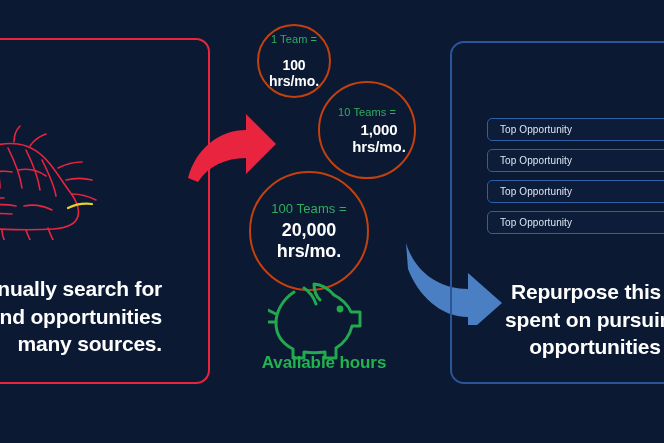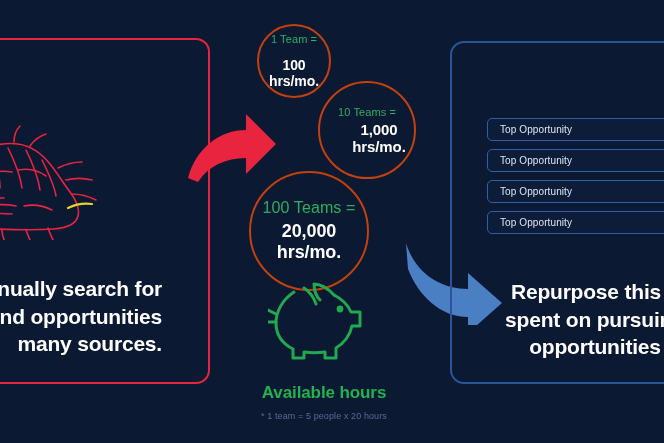--- a/index.html
+++ b/index.html
@@ -87,35 +87,35 @@
   }
   .c1 { left: 257px; top: 24px;  width: 74px;  height: 74px; }
   .c1 .teams { font-size: 11px; }
   .c1 .hours { font-size: 14px; margin-top: 12px; }
 
   .c2 { left: 318px; top: 81px;  width: 98px;  height: 98px; }
   .c2 .teams { font-size: 11px; }
   .c2 .hours { font-size: 15px; margin-top: 3px; padding-left: 24px; }
 
   .c3 { left: 249px; top: 171px; width: 120px; height: 120px; }
-  .c3 .teams { font-size: 16px; }
+  .c3 .teams { font-size: 13px; }
   .c3 .hours { font-size: 18px; margin-top: 4px; }
 
   
   .piggy {
     position: absolute;
     left: 268px;
     top: 278px;
     width: 96px;
     height: 86px;
   }
   .available-hours {
     position: absolute;
     left: 214px;
-    top: 383px;
+    top: 353px;
     width: 220px;
     text-align: center;
     color: #22b24f;
     font-size: 17px;
     font-weight: bold;
     letter-spacing: -0.1px;
   }
   .footnote {
     position: absolute;
     left: 214px;
@@ -255,21 +255,20 @@
                C80 27 74 21 66 17"></path>
       <path d="M66 17 C60 10 52 6 46 6 C46 12 48 18 52 22"></path>
       <path d="M8 36 L0 32"></path>
       <path d="M8 44 L0 44"></path>
       <path d="M36 10 C42 14 46 20 48 26"></path>
     </g>
     <circle cx="72" cy="31" r="3.4" fill="#22a84e"></circle>
   </svg>
 
   <div class="available-hours">Available hours</div>
-  <div class="footnote">* 1 team = 5 people x 20 hours</div>
 
   <svg class="arrow-blue" viewBox="0 0 100 82">
     <path d="M2 14 C12 46 38 60 64 60 L64 44 L98 74 L64 104 L64 88 C36 88 14 66 4 40 Z" fill="#4a7fc4" transform="translate(0,-14)"></path>
   </svg>
 
   <div class="panel-right"></div>
 
   <div class="opp-list">
     <div class="opp-row">
       <span>Top Opportunity</span>

